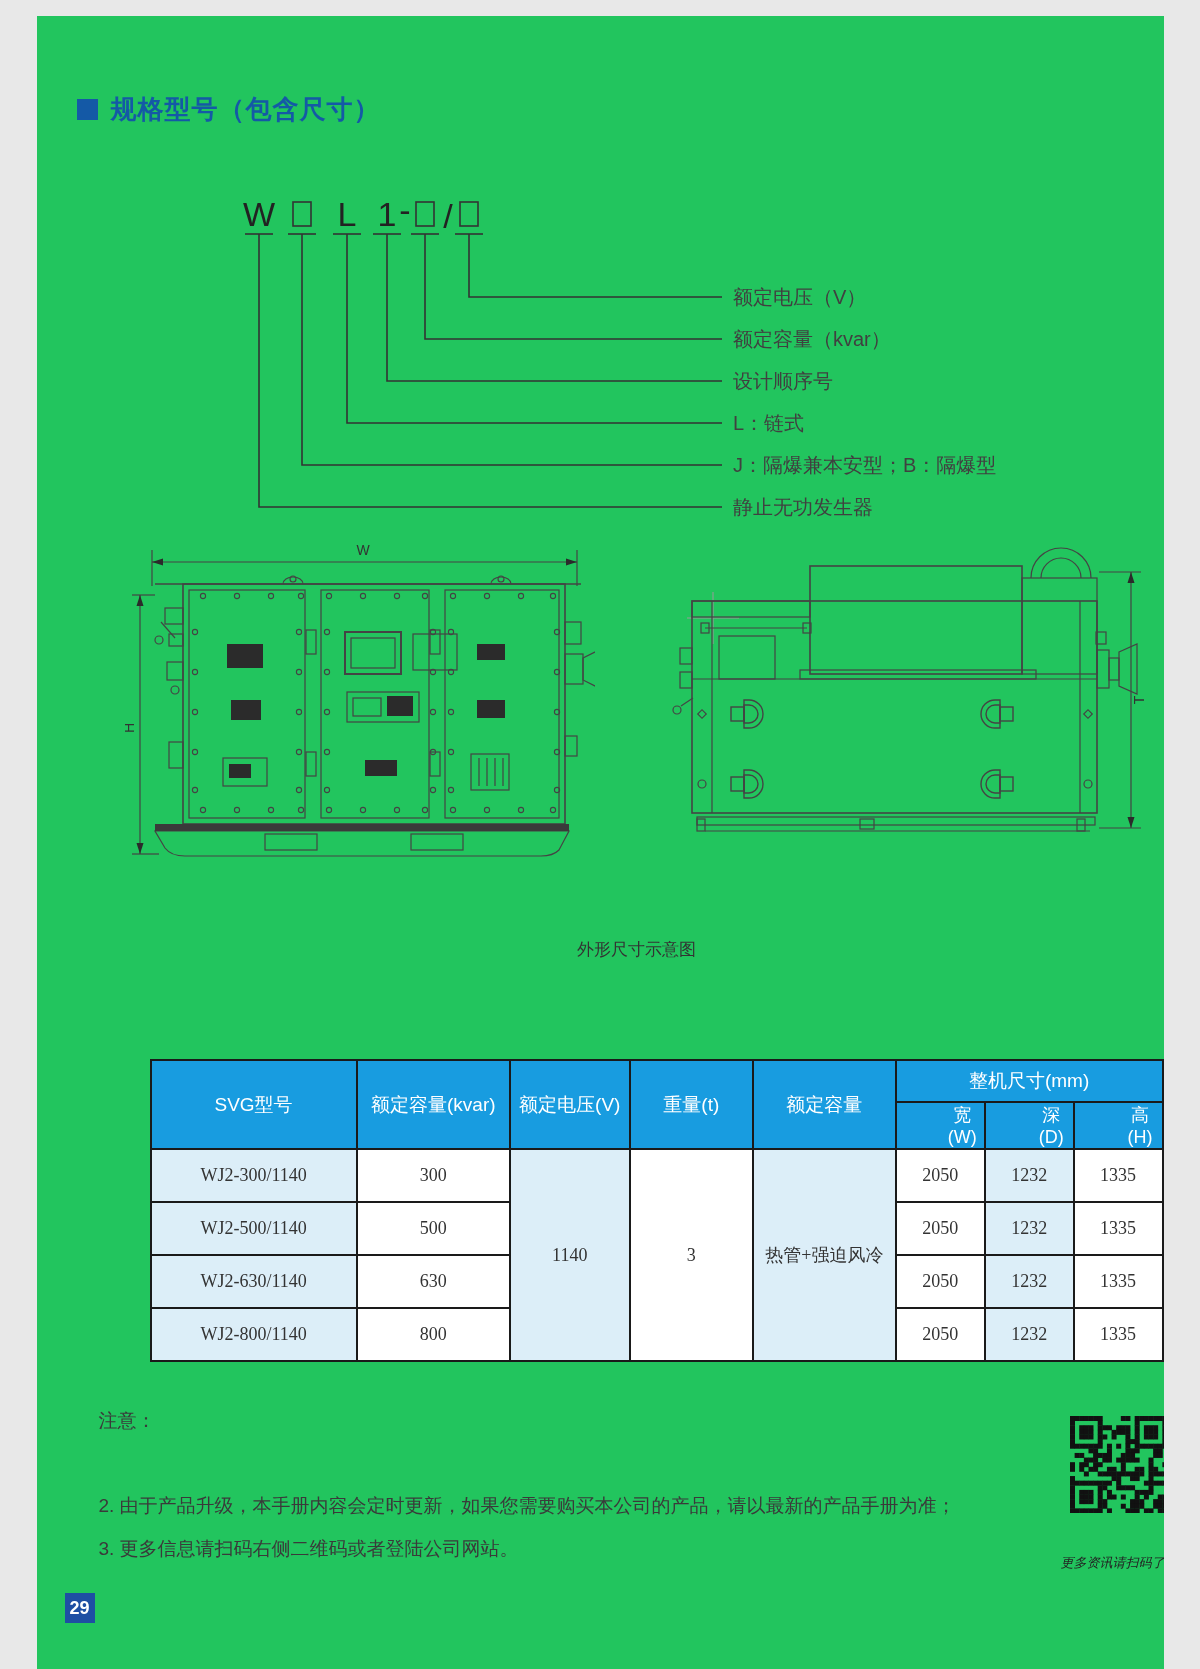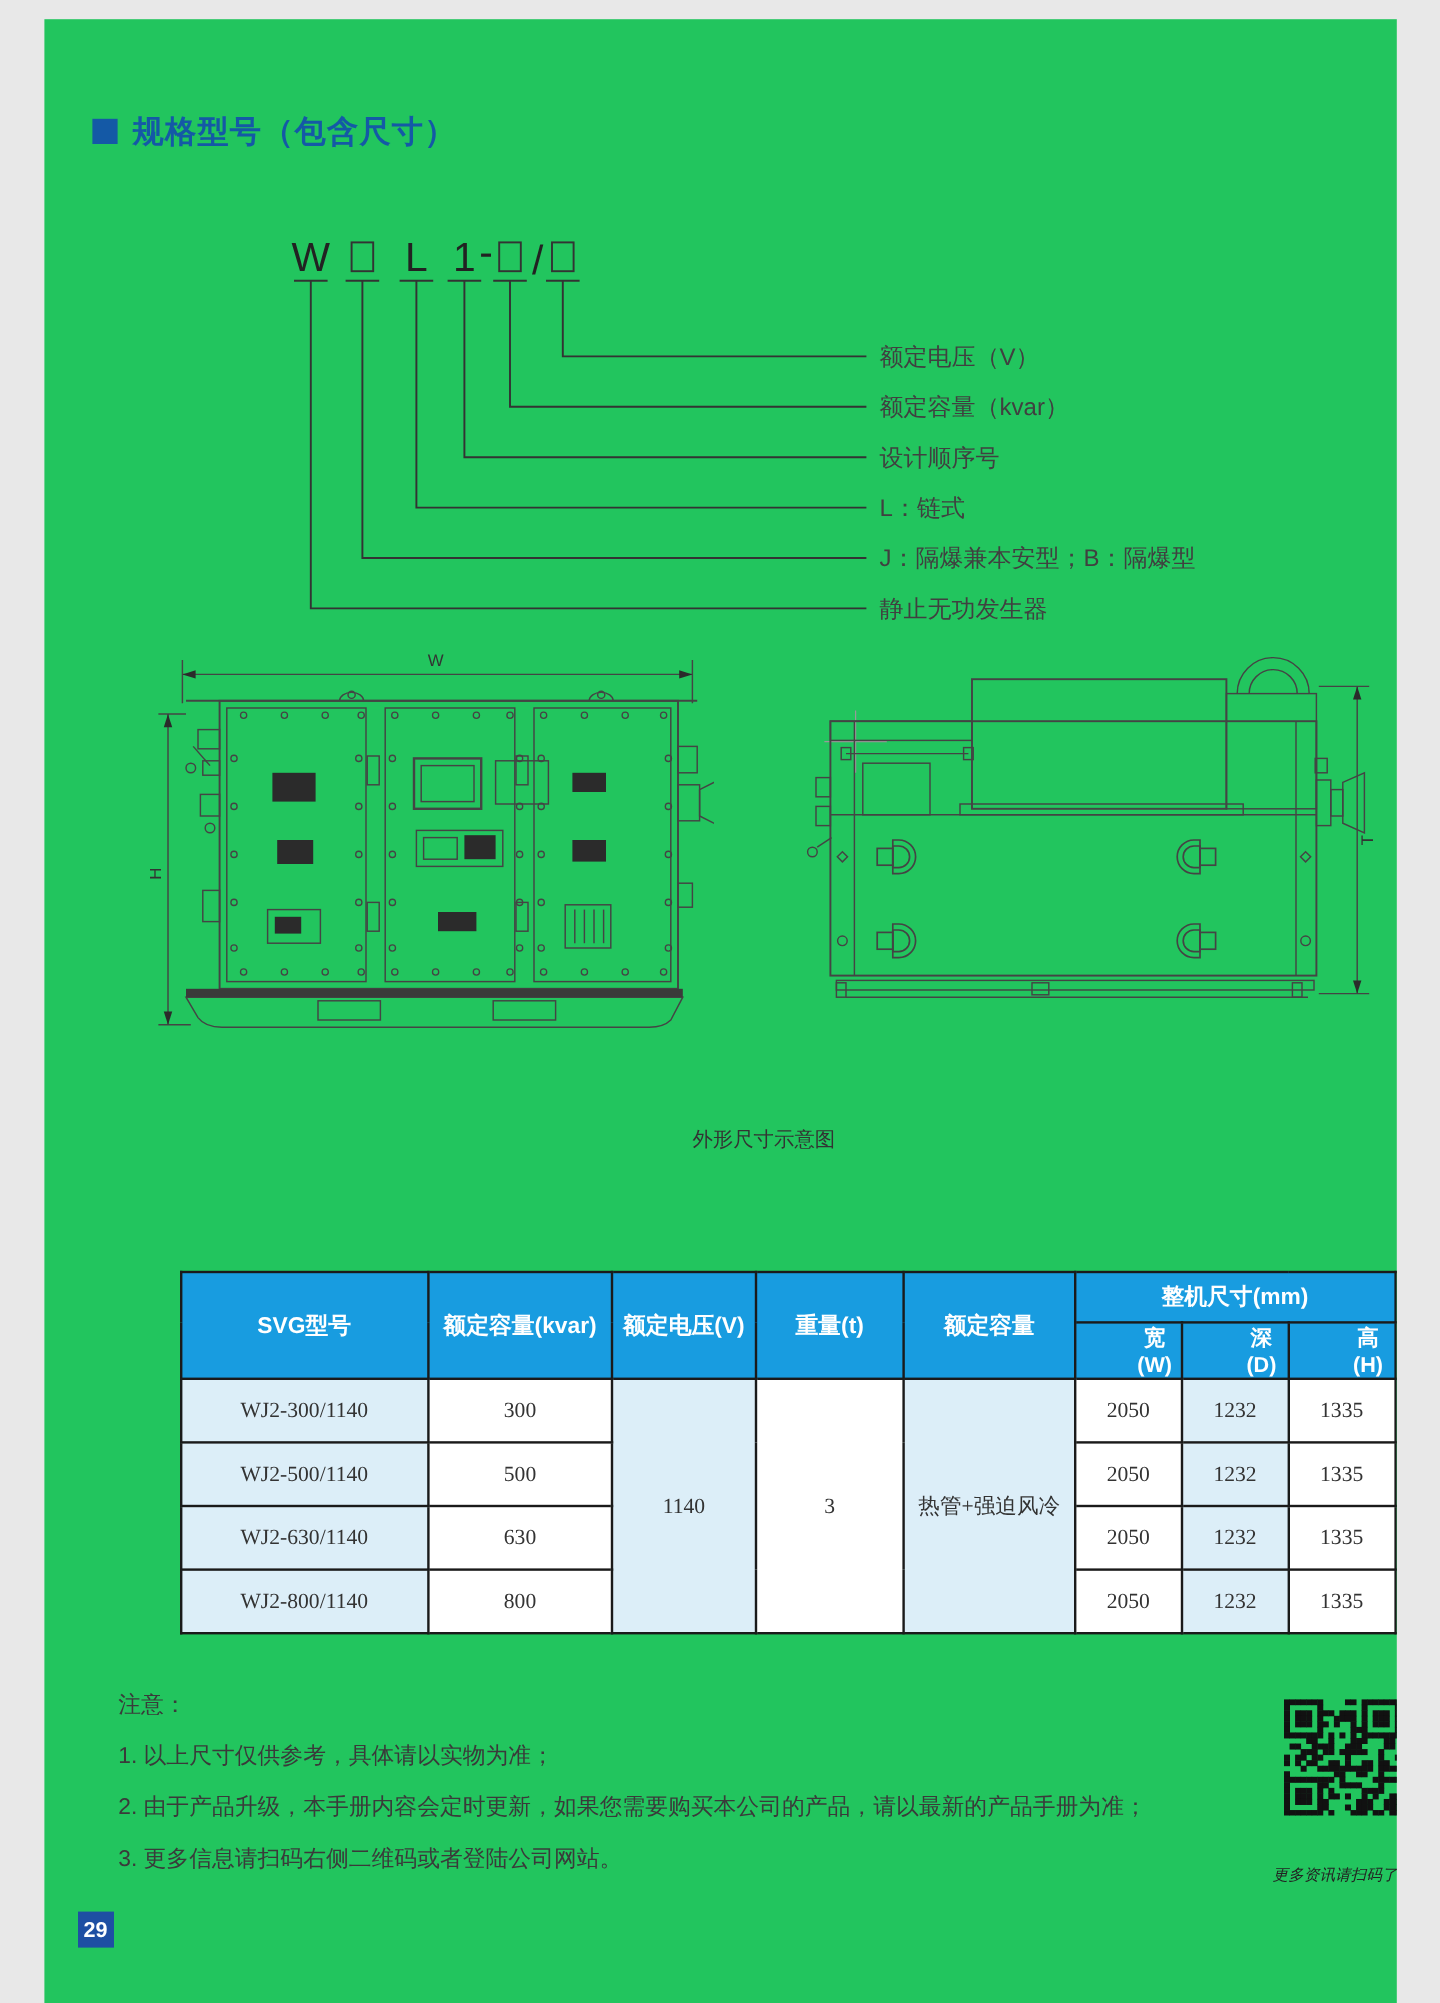--- a/index.html
+++ b/index.html
@@ -24,21 +24,21 @@
   .green-dot { width:9px; height:9px; border-radius:50%; background:#166F39;
     border:3px solid #7DC15B; margin-right:10px; }
   .section-header h2 { margin:0; font-size:21px; font-weight:bold; color:#1359A8; }
 
   
   table.spec { position:absolute; left:113px; top:1043px; border-collapse:collapse;
     table-layout:fixed; }
   table.spec th, table.spec td {
     border:2px solid #1a1a1a; text-align:center; vertical-align:middle; padding:0;
   }
-  table.spec th { background:#189CE0; color:#fff; font-weight:bold; font-size:19px; }
+  table.spec th { background:#189CE0; color:#fff; font-weight:normal; font-size:19px; }
   table.spec tr.hrow1 { height:42px; }
   table.spec tr.hrow2 { height:42px; }
   table.spec tr.hrow2 th { font-size:18px;padding-left:44px; }
   table.spec tbody tr { height:53px;font-family:Liberation Serif, serif; }
   table.spec td { font-size:18px; color:#333; }
   .c-blue  { background:#DCEEF8; }
   .c-white { background:#ffffff; }
   th.g-main { border-bottom-color:#fff; }
   tr.hrow2 th { border-top-color:#fff; }
   th.g-w { border-right-color:#fff; }
@@ -349,21 +349,20 @@
         <td class="c-blue">WJ2-800/1140</td>
         <td class="c-white">800</td>
         <td class="c-white">2050</td>
         <td class="c-blue">1232</td>
         <td class="c-white">1335</td>
       </tr>
     </tbody>
   </table>
 
   <div class="abs notes-title">注意：</div>
-  <div class="abs note-1">1. 以上尺寸仅供参考，具体请以实物为准；</div>
   <div class="abs note-2">2. 由于产品升级，本手册内容会定时更新，如果您需要购买本公司的产品，请以最新的产品手册为准；</div>
   <div class="abs note-3">3. 更多信息请扫码右侧二维码或者登陆公司网站。</div>
 
   <div class="abs qr-box">
     <svg id="qr-svg" width="97" height="97" viewBox="0 0 97 97">
         <rect x="0.00" y="0.00" width="5" height="5" fill="#111"></rect>
         <rect x="4.62" y="0.00" width="5" height="5" fill="#111"></rect>
         <rect x="9.24" y="0.00" width="5" height="5" fill="#111"></rect>
         <rect x="13.86" y="0.00" width="5" height="5" fill="#111"></rect>
         <rect x="18.48" y="0.00" width="5" height="5" fill="#111"></rect>

